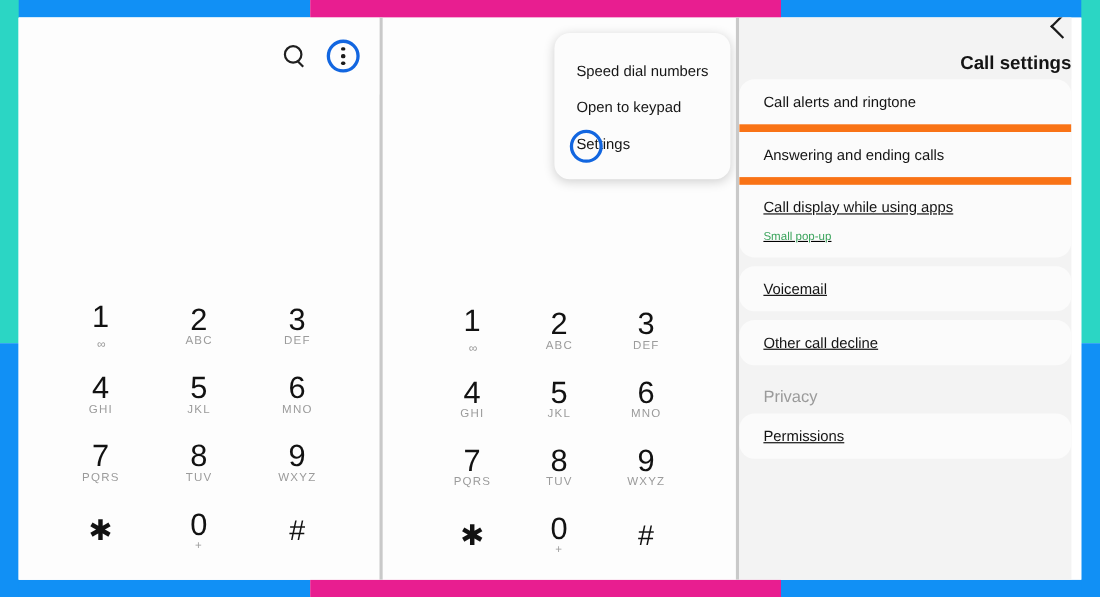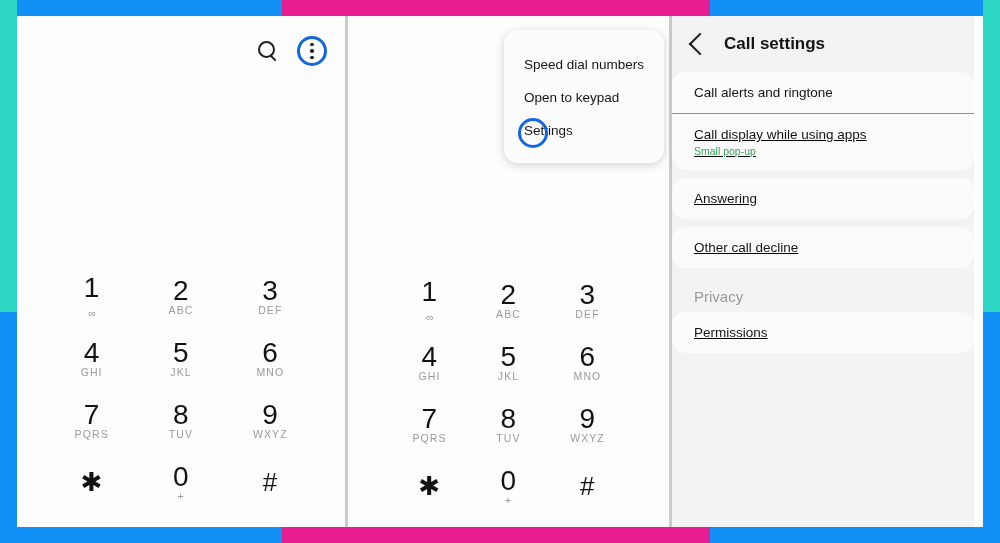--- a/index.html
+++ b/index.html
@@ -144,24 +144,25 @@
     white-space: nowrap;
   }
   .menu-item .focus-ring { left: 14px; top: 4px; width: 30px; height: 30px; }
 
   .keypad-menu { bottom: 10px; padding: 0 42px; }
 
   
   .settings-header {
     height: 56px;
     display: flex;
-    align-items: center;
+    align-items: flex-end;
     gap: 16px;
     padding-left: 20px;
     background: #f3f3f3;
+    flex-direction: column;
   }
   .back-chevron {
     width: 16px; height: 16px;
     border-left: 2.2px solid #1a1a1a;
     border-bottom: 2.2px solid #1a1a1a;
     transform: rotate(45deg);
     display: block;
   }
   .settings-title {
     font-size: 17px;
@@ -170,25 +171,25 @@
   }
   .settings-group {
     background: #fbfbfb;
     border-radius: 14px;
     margin: 0 0 8px 0;
   }
   .settings-scroll { padding: 0 0 0 0; }
   .set-row {
     position: relative;
     padding: 13px 20px 13px 22px;
-    border-bottom: 1px solid #f97316;
+    border-bottom: 7px solid #f97316;
   }
   .set-row:last-child { border-bottom: none; text-decoration: underline; }
   .set-title { font-size: 13.5px; color: #141414; }
-  .set-sub { font-size: 10.5px; color: #3ba45c; margin-top: 3px; }
+  .set-sub { font-size: 10.5px; color: #3ba45c; margin-top: 13px; }
   .set-row .focus-ring { left: 14px; top: 8px; width: 28px; height: 28px; }
   .group-label {
     font-size: 15px;
     color: #9a9a9a;
     padding: 12px 0 7px 22px;
   }
 </style>
 </head>
 <body>
 
@@ -327,27 +328,30 @@
       <div class="settings-header">
         <span class="back-chevron"></span>
         <span class="settings-title">Call settings</span>
       </div>
       <div class="settings-scroll" id="settings-list">
           <div class="settings-group">
             <div class="set-row">
               <div class="set-title">Call alerts and ringtone</div>
             </div>
             <div class="set-row">
+              <div class="set-title">Answering and ending calls</div>
+            </div>
+            <div class="set-row">
               <div class="set-title">Call display while using apps</div>
               <div class="set-sub">Small pop-up</div>
             </div>
           </div>
           <div class="settings-group">
             <div class="set-row">
-              <div class="set-title">Answering</div>
+              <div class="set-title">Voicemail</div>
             </div>
           </div>
           <div class="settings-group">
             <div class="set-row">
               <div class="set-title">Other call decline</div>
             </div>
           </div>
           <div class="group-label">Privacy</div>
           <div class="settings-group">
             <div class="set-row">

